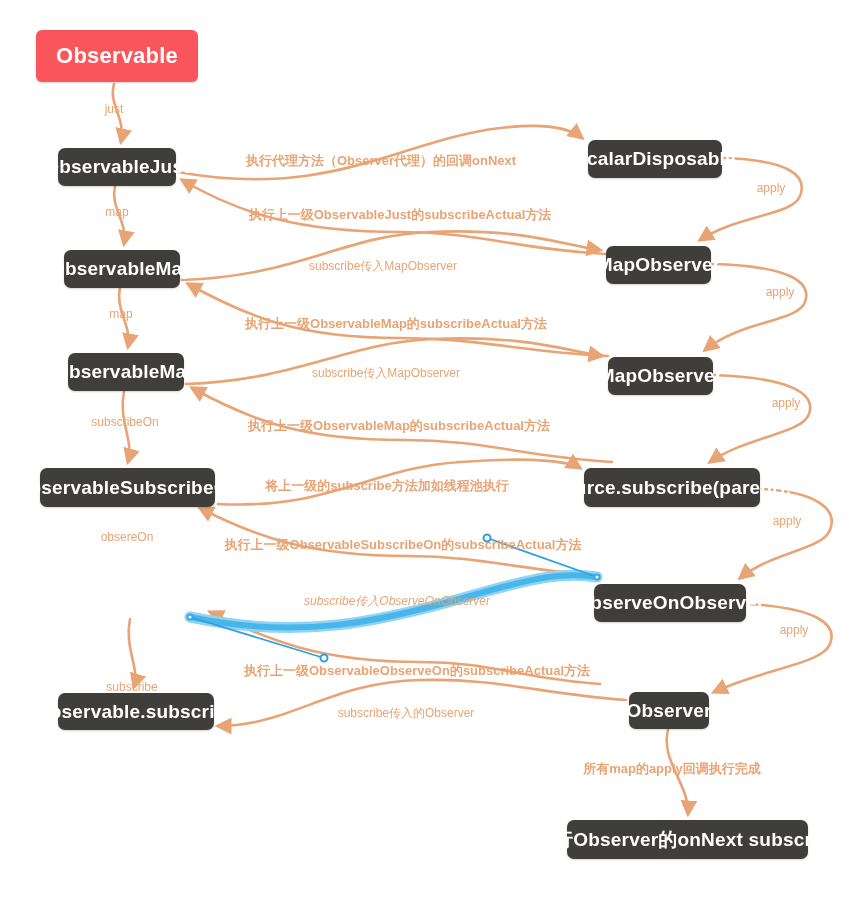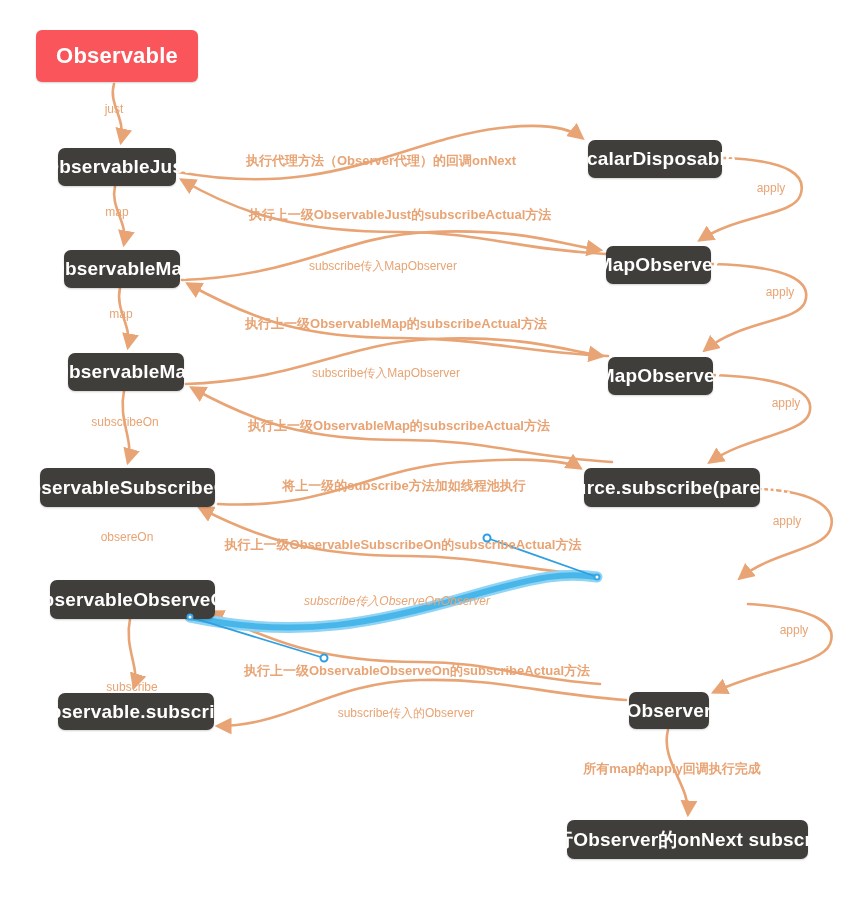--- a/index.html
+++ b/index.html
@@ -180,24 +180,24 @@
   </div>
 
   <div class="node dark" style="left:40px; top:468px; width:175px; height:39px;">
     <span>ObservableSubscribeOn</span>
   </div>
 
   <div class="node dark" style="left:584px; top:468px; width:176px; height:39px;">
     <span>source.subscribe(parent);</span>
   </div>
 
-  <div class="node dark" style="left:50px; top:580px; width:165px; height:39px;">
-    <span>ObservableObserveOn</span>
-  </div>
-
+
+  <div class="node dark" style="left:594px; top:584px; width:152px; height:38px;">
+    <span>ObserveOnObserver</span>
+  </div>
 
   <div class="node dark" style="left:58px; top:693px; width:156px; height:37px;">
     <span>Observable.subscribe</span>
   </div>
 
   <div class="node dark" style="left:629px; top:692px; width:80px; height:37px;">
     <span>Observer</span>
   </div>
 
   <div class="node dark" style="left:567px; top:820px; width:241px; height:39px;">
@@ -210,21 +210,21 @@
   <div class="edge-label small" style="left:117px; top:213px;">map</div>
   <div class="edge-label small" style="left:771px; top:189px;">apply</div>
   <div class="edge-label small" style="left:383px; top:267px;">subscribe传入MapObserver</div>
   <div class="edge-label small" style="left:121px; top:315px;">map</div>
   <div class="edge-label strong" style="left:396px; top:324px;">执行上一级ObservableMap的subscribeActual方法</div>
   <div class="edge-label small" style="left:780px; top:293px;">apply</div>
   <div class="edge-label small" style="left:386px; top:374px;">subscribe传入MapObserver</div>
   <div class="edge-label small" style="left:125px; top:423px;">subscribeOn</div>
   <div class="edge-label strong" style="left:399px; top:426px;">执行上一级ObservableMap的subscribeActual方法</div>
   <div class="edge-label small" style="left:786px; top:404px;">apply</div>
-  <div class="edge-label strong" style="left:404px; top:486px;">将上一级的subscribe方法加如线程池执行</div>
+  <div class="edge-label strong" style="left:387px; top:486px;">将上一级的subscribe方法加如线程池执行</div>
   <div class="edge-label small" style="left:127px; top:538px;">obsereOn</div>
   <div class="edge-label strong" style="left:403px; top:545px;">执行上一级ObservableSubscribeOn的subscribeActual方法</div>
   <div class="edge-label small" style="left:787px; top:522px;">apply</div>
   <div class="edge-label small" style="left:397px; top:602px;font-style:italic;">subscribe传入ObserveOnObserver</div>
   <div class="edge-label small" style="left:132px; top:650px;margin-top:38px;">subscribe</div>
   <div class="edge-label strong" style="left:417px; top:671px;">执行上一级ObservableObserveOn的subscribeActual方法</div>
   <div class="edge-label small" style="left:794px; top:631px;">apply</div>
   <div class="edge-label small" style="left:406px; top:714px;">subscribe传入的Observer</div>
   <div class="edge-label strong" style="left:672px; top:769px;">所有map的apply回调执行完成</div>
 

